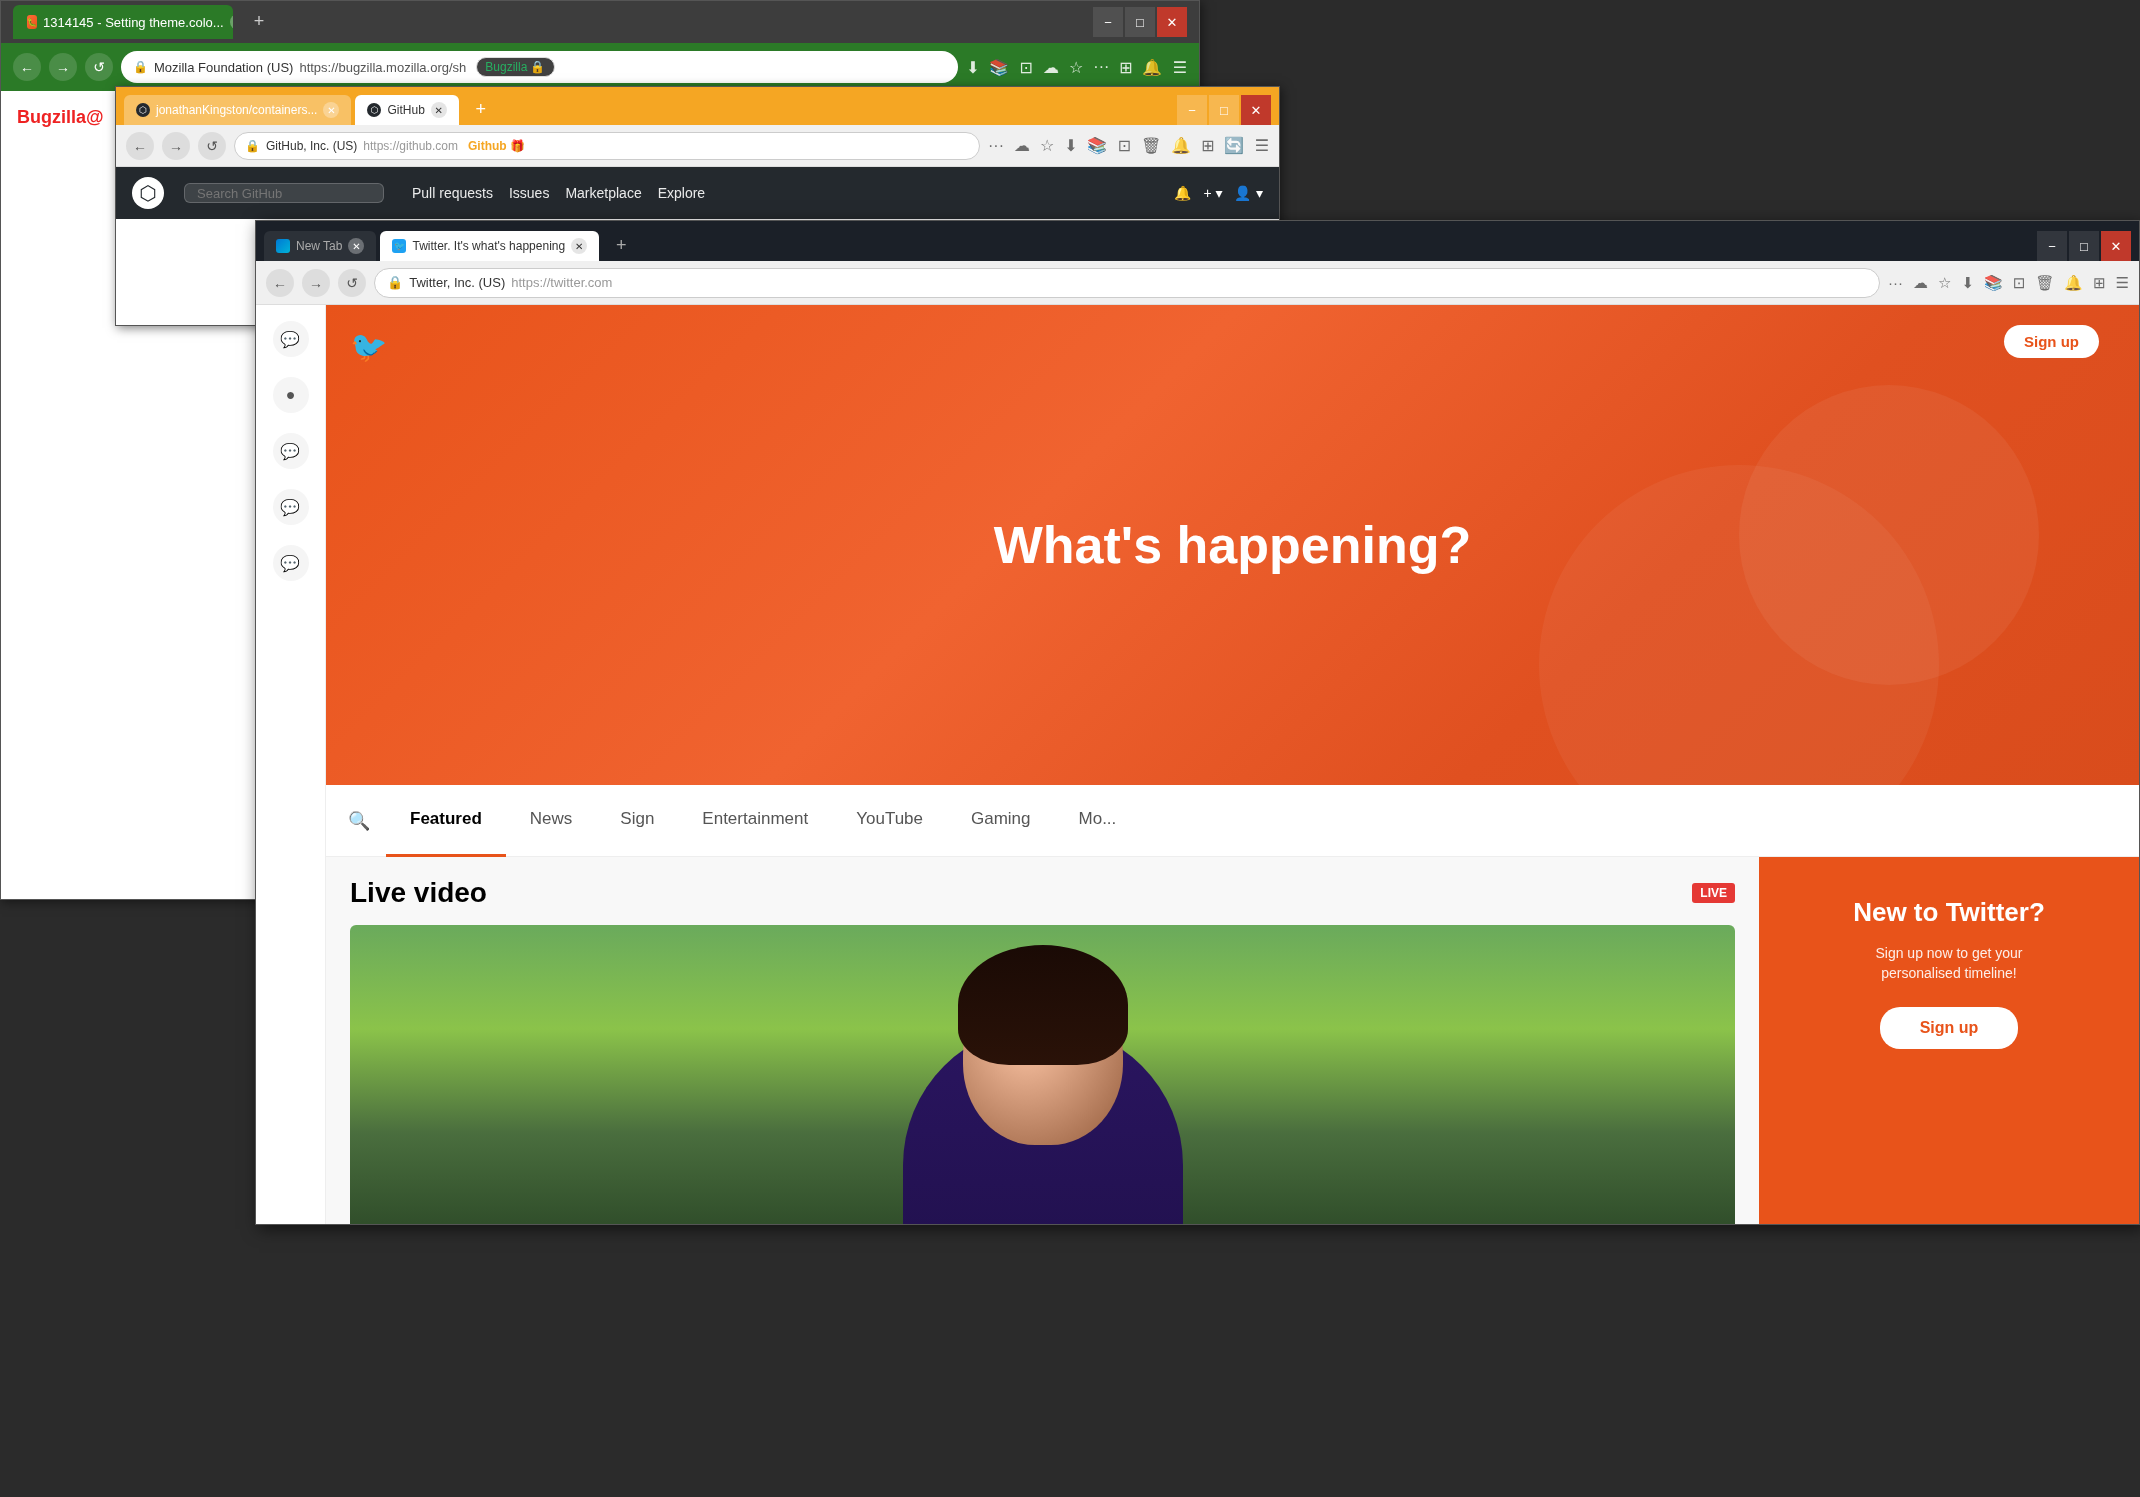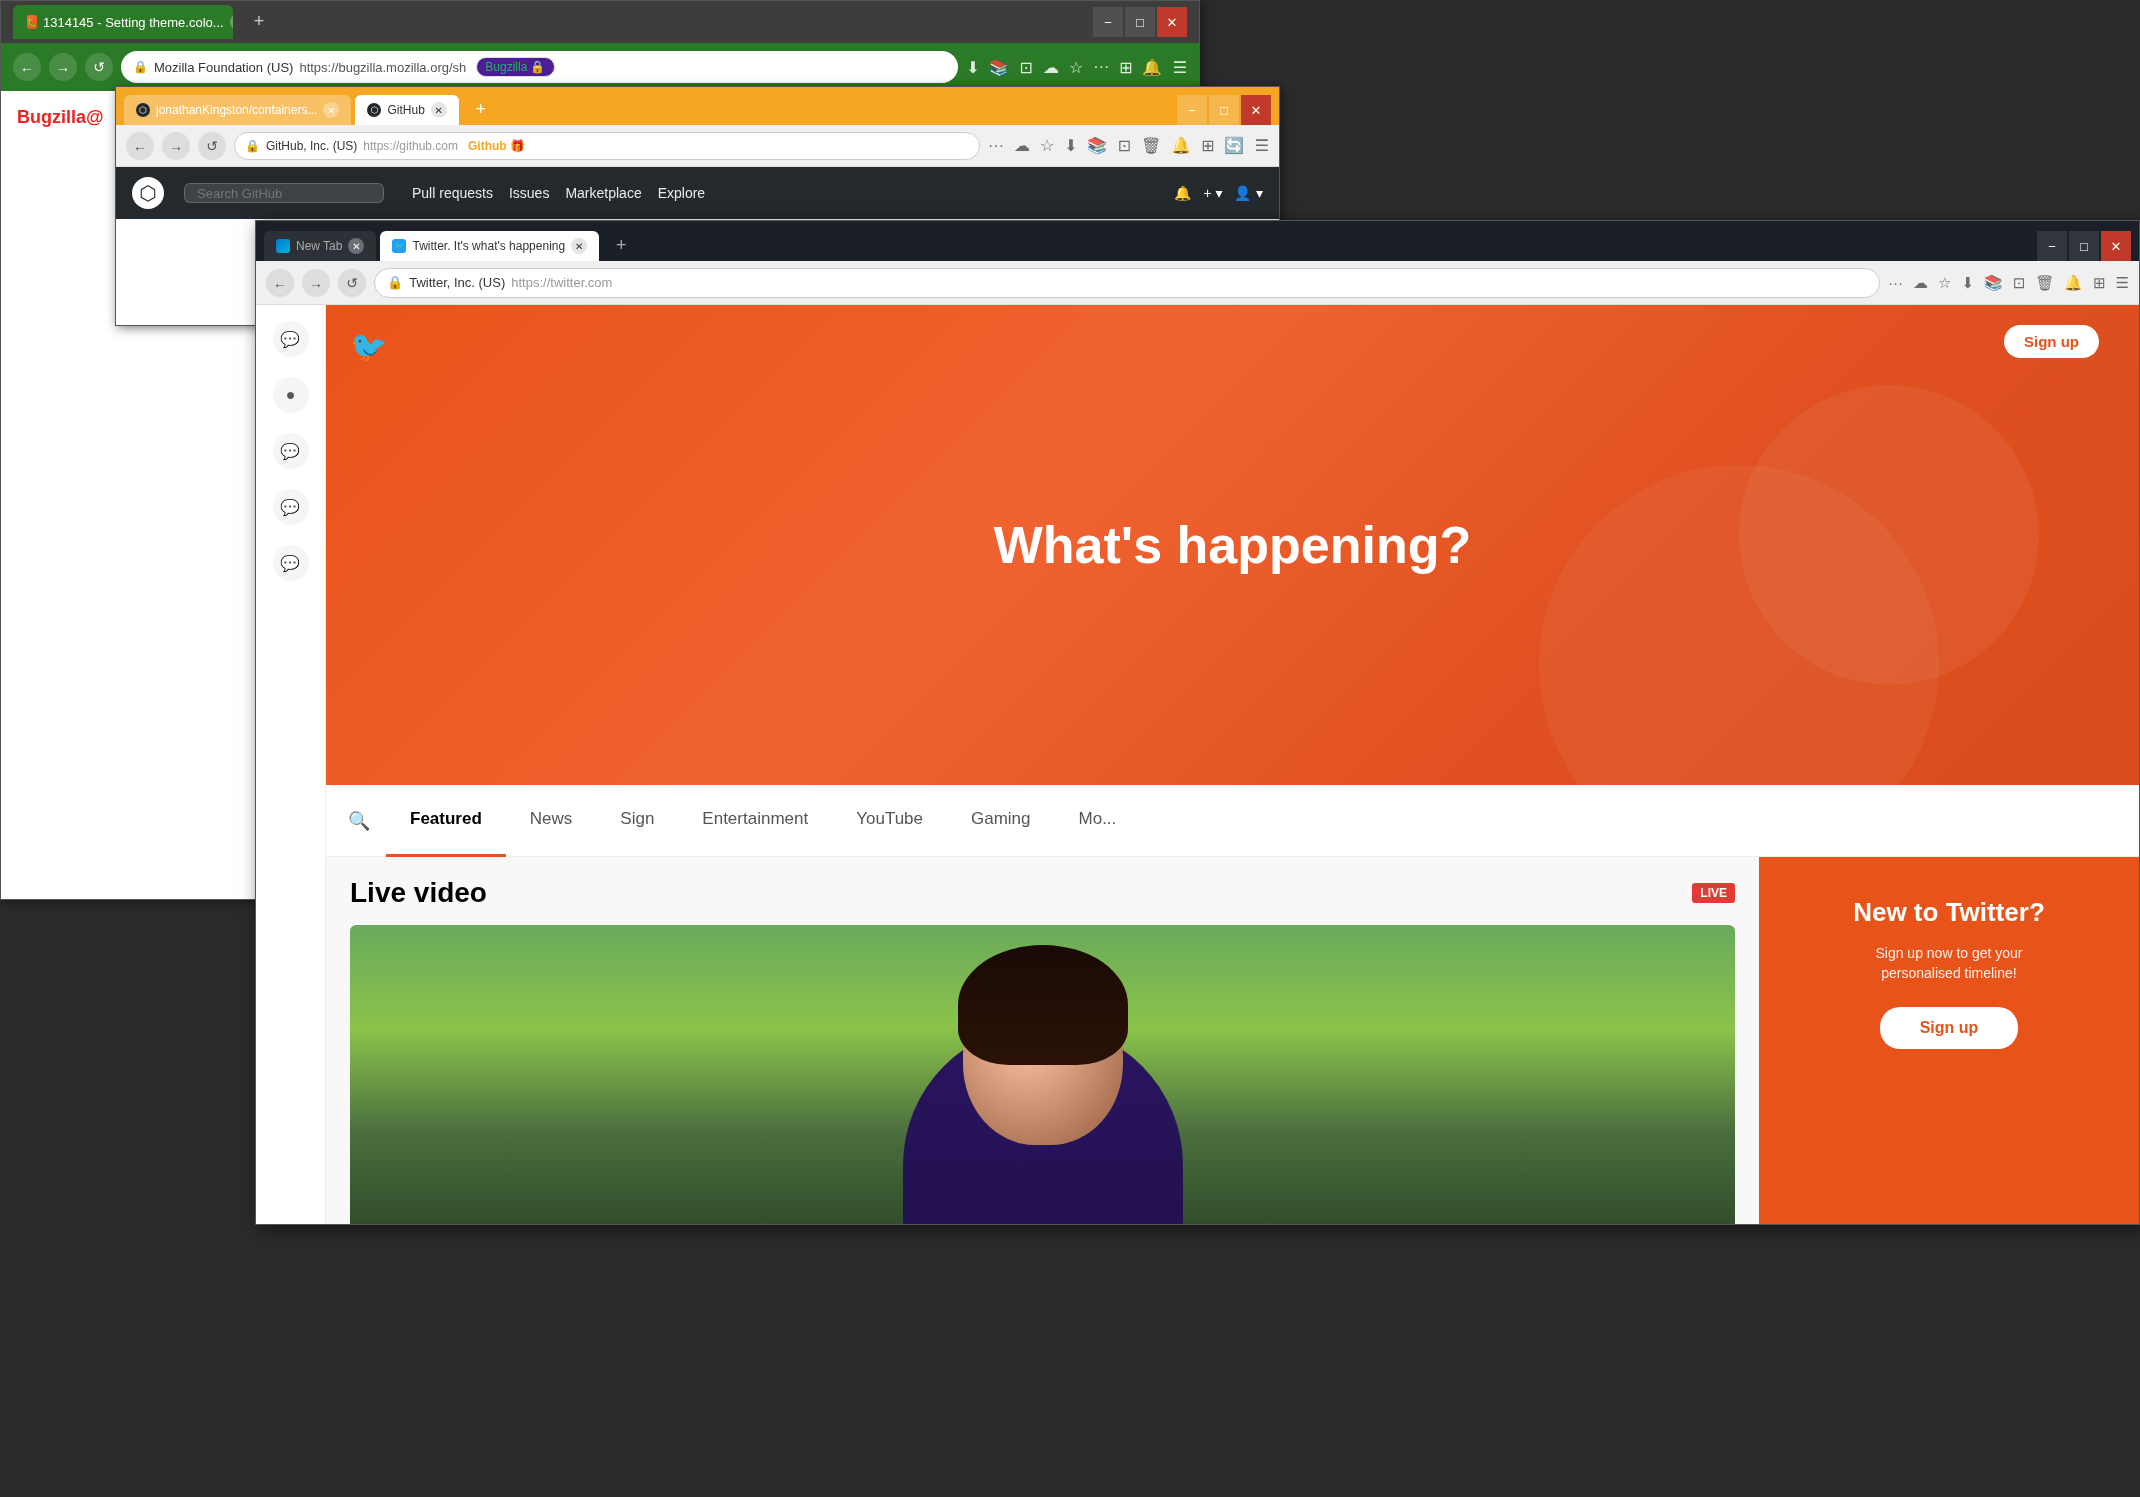--- a/index.html
+++ b/index.html
@@ -106,21 +106,21 @@
       gap: 6px;
       font-size: 13px;
       color: #333;
       overflow: hidden;
     }
     .address-bar .lock-icon { color: #27ae60; font-size: 12px; }
     .address-bar .org-name { color: #333; font-weight: 500; }
     .address-bar .url-text { color: #555; }
     .address-bar .bugzilla-badge {
       margin-left: 4px;
-      background: #4c1d95;
+      background: #404040;
       border-radius: 10px;
       padding: 2px 8px;
       font-size: 12px;
       color: #27ae60;
       font-weight: 500;
       border: 1px solid #ddd;
     }
     .toolbar-icons {
       display: flex;
       align-items: center;

